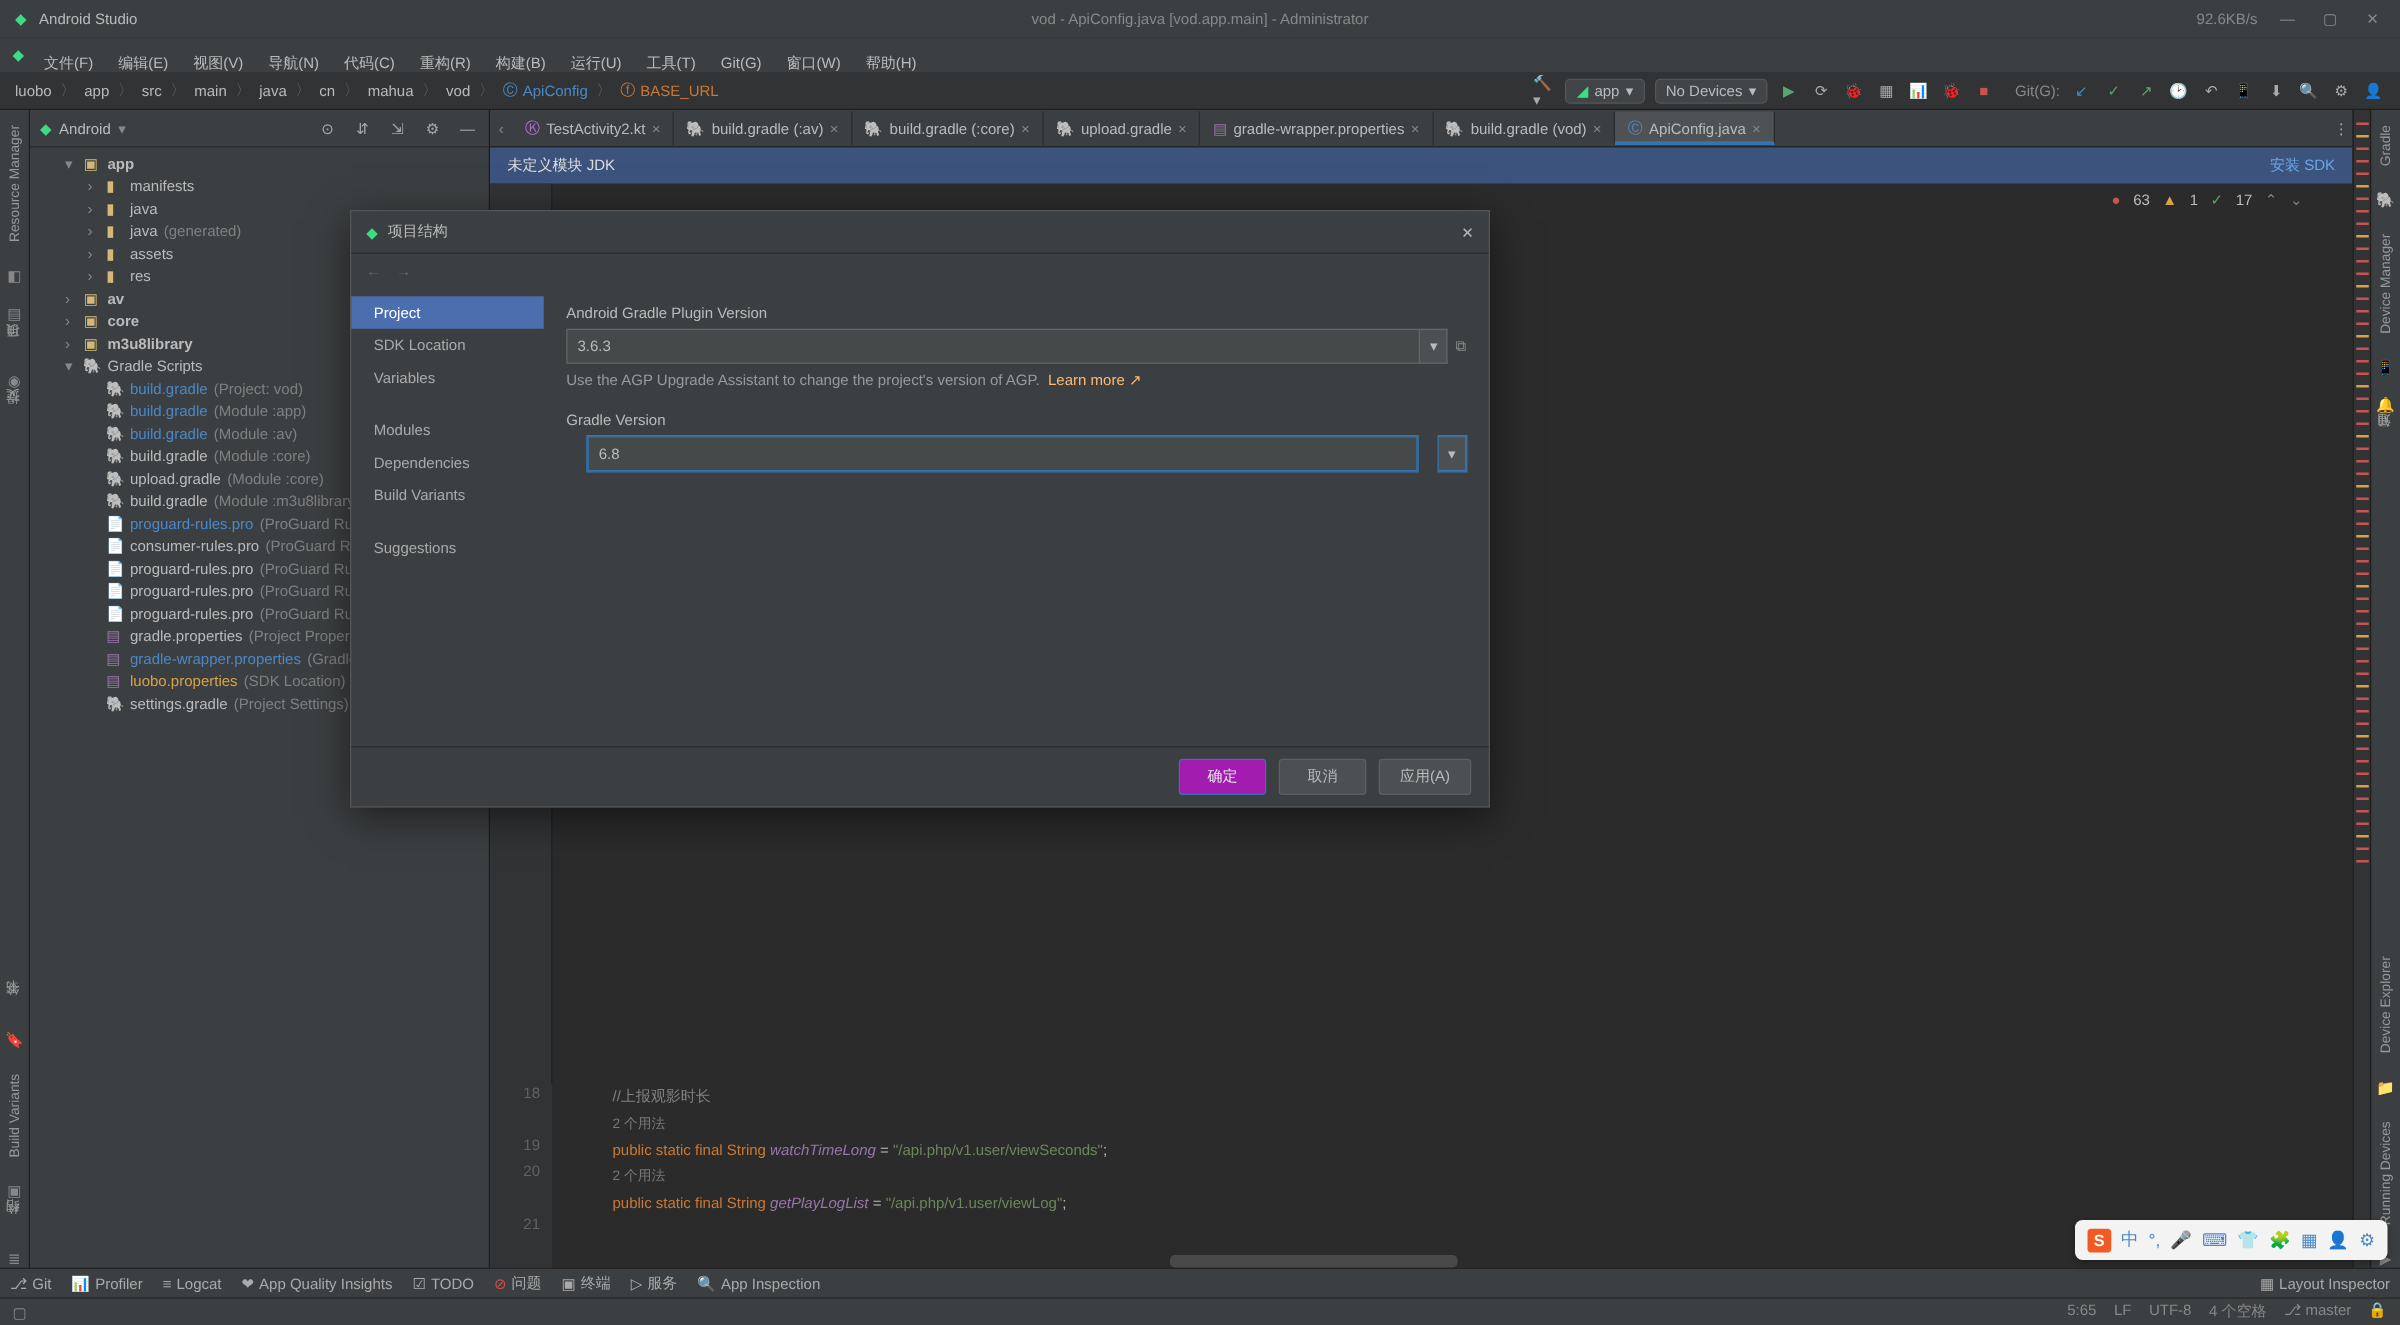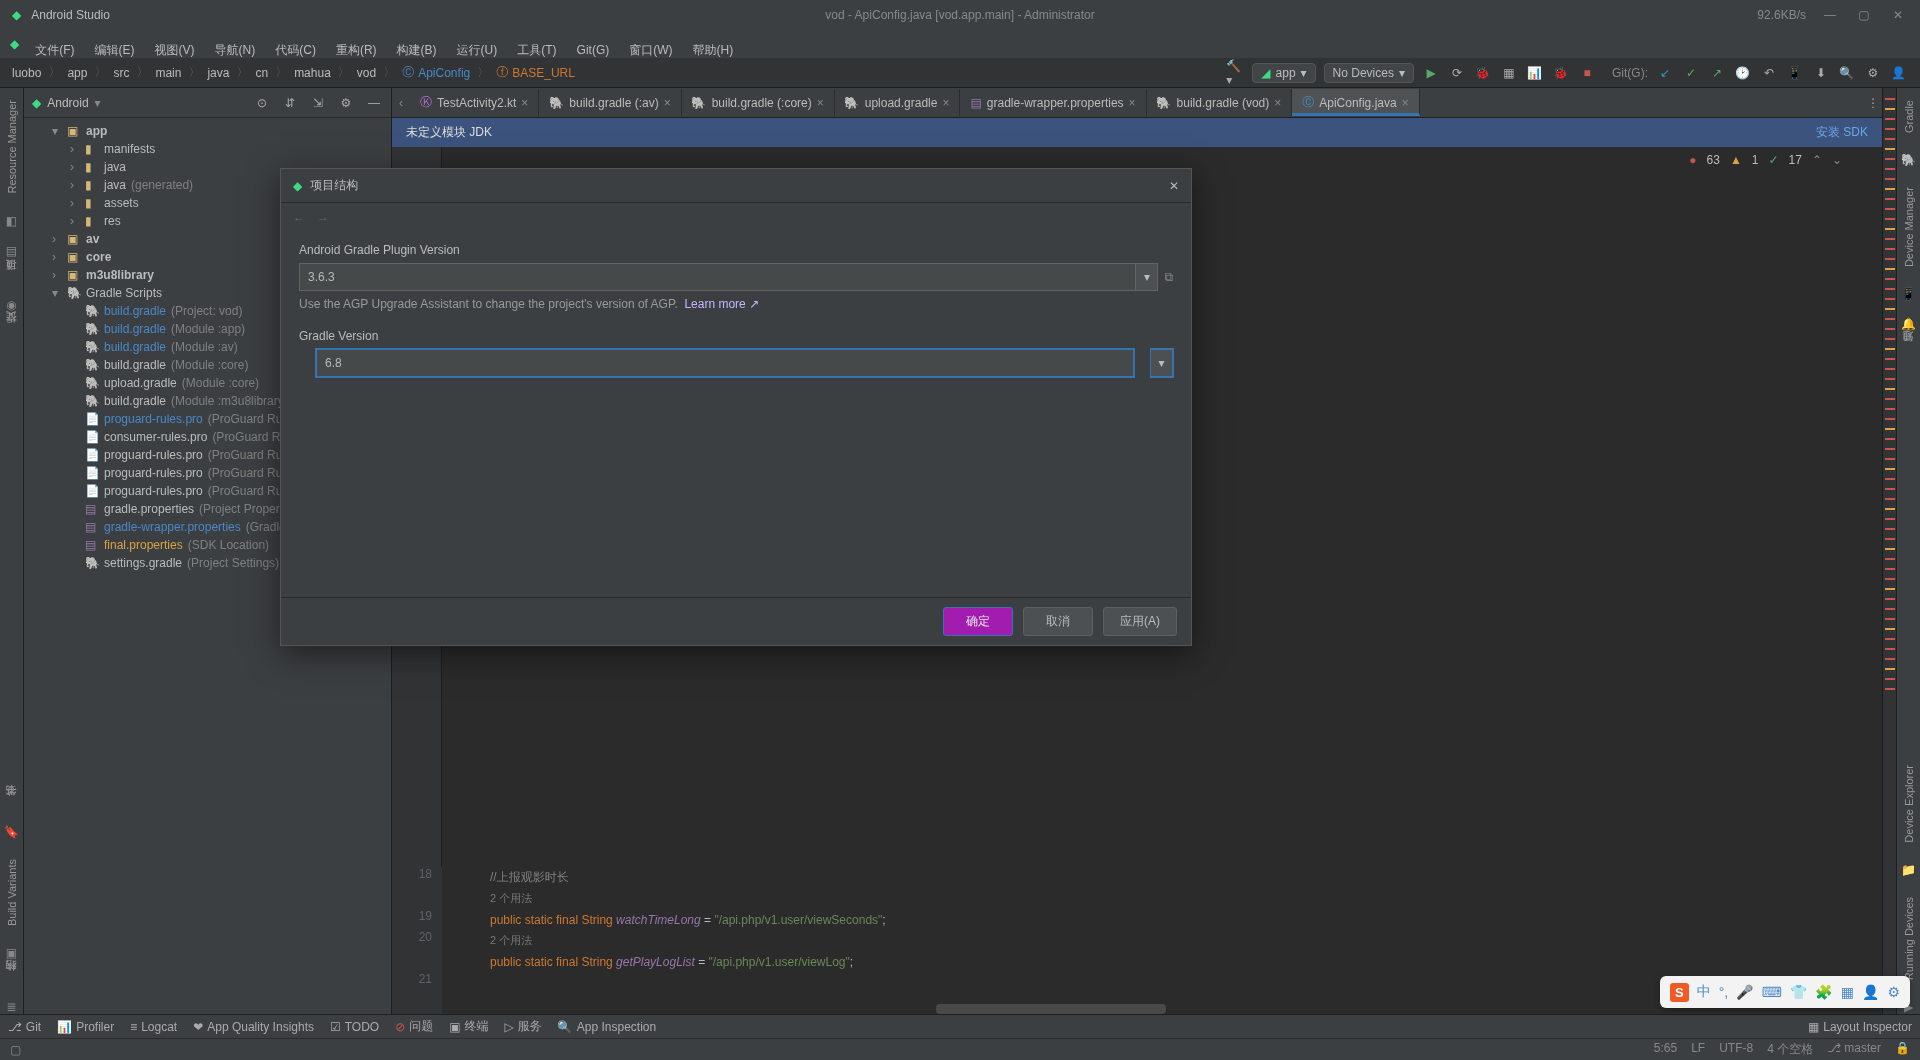--- a/index.html
+++ b/index.html
@@ -70,21 +70,21 @@
 .dlg-side .sitem.selected { background: #4b6eaf; color: #fff; }
 .dlg-side .gap { height: 16px; }
 .dlg-content { flex: 1; padding: 6px 18px; }
 .field-label { color: #bbb; margin-top: 6px; margin-bottom: 6px; }
 .combo { display: flex; align-items: center; }
 .combo input { flex: 1; background: #45494a; border: 1px solid #646464; color: #bbb; padding: 5px 8px; height: 28px; }
 .combo .dd { width: 22px; height: 28px; background: #4c5052; border: 1px solid #646464; border-left: none; display: flex; align-items: center; justify-content: center; color: #bbb; }
 .combo.focused input, .combo.focused .dd { border-color: #3574b0; box-shadow: 0 0 0 1px #3574b0; margin-left: 17px; }
 .copy-ic { margin-left: 6px; color: #888; cursor: pointer; }
 .help-text { color: #999; margin-top: 6px; }
-.help-text a { color: #c4b5fd; cursor: pointer; }
+.help-text a { color: #fdba74; cursor: pointer; }
 .dlg-footer { height: 48px; display: flex; justify-content: flex-end; align-items: center; gap: 10px; padding: 0 14px; border-top: 1px solid #2b2b2b; }
 .btn { min-width: 70px; padding: 5px 16px; border: 1px solid #5e6060; background: #4c5052; color: #bbb; border-radius: 3px; cursor: pointer; }
 .btn.primary { background: #a21caf; border-color: #3574b0; color: #e6e6e6; }
 .bottom-bar { height: 24px; background: #3c3f41; display: flex; align-items: center; padding: 0 8px; gap: 16px; border-top: 1px solid #1e1e1e; justify-content: space-between; }
 .bb-left { display: flex; gap: 16px; align-items: center; }
 .bb-item { display: flex; align-items: center; gap: 4px; cursor: pointer; color: #aaa; font-size: 11px; }
 .status-bar { height: 22px; background: #3c3f41; display: flex; align-items: center; justify-content: space-between; padding: 0 10px; border-top: 1px solid #2b2b2b; color: #888; font-size: 11px; }
 .sb-right { display: flex; gap: 14px; }
 .hscroll-thumb { position: absolute; bottom: 0; left: 544px; width: 230px; height: 10px; background: #5e5e5e; border-radius: 4px; opacity: 0.6; }
 .ime-bar { position: fixed; right: 10px; bottom: 52px; height: 32px; background: #f3f3f3; border-radius: 6px; display: flex; align-items: center; gap: 8px; padding: 0 10px; z-index: 50; box-shadow: 0 2px 6px rgba(0,0,0,0.3); }
@@ -274,21 +274,21 @@
         <div class="tree-item d2"><span class="chev"></span><span class="ficon prop-ic">▤</span> gradle.properties<span class="muted"> (Project Properties)</span></div>
         <div class="tree-item d2">
           <span class="chev"></span>
           <span class="ficon prop-ic">▤</span> 
           <span class="link-text">gradle-wrapper.properties</span>
           <span class="muted"> (Gradle Ve</span>
         </div>
         <div class="tree-item d2">
           <span class="chev"></span>
           <span class="ficon prop-ic">▤</span> 
-          <span style="color:#d9a343;">final.properties</span>
+          <span style="color:#d9a343;">luobo.properties</span>
           <span class="muted"> (SDK Location)</span>
         </div>
         <div class="tree-item d2"><span class="chev"></span><span class="ficon gradle-ic">🐘</span> settings.gradle<span class="muted"> (Project Settings)</span></div>
       </div>
   </div>
 
   <div class="main-area">
     <div class="editor">
       <div class="tabs">
         <span class="tbicon" style="padding:0 6px;color:#888;">‹</span>
@@ -538,20 +538,31 @@
         <span style="color:#3ddc84;">◆</span>
         <span>项目结构</span>
       </span>
     <span style="cursor:pointer;">✕</span>
   </div>
   <div class="dlg-nav">
     <span>←</span>
     <span>→</span>
   </div>
   <div class="dlg-body">
+    <div class="dlg-side" id="dlg-side">
+        <div class="sitem selected">Project</div>
+        <div class="sitem">SDK Location</div>
+        <div class="sitem">Variables</div>
+        <div class="gap"></div>
+        <div class="sitem">Modules</div>
+        <div class="sitem">Dependencies</div>
+        <div class="sitem">Build Variants</div>
+        <div class="gap"></div>
+        <div class="sitem">Suggestions</div>
+      </div>
     <div class="dlg-content">
       <div class="field-label">Android Gradle Plugin Version</div>
       <div class="combo">
         <input value="3.6.3" style="">
         <span class="dd">▾</span>
         <span class="copy-ic">⧉</span>
       </div>
       <div class="help-text">
         <span>Use the AGP Upgrade Assistant to change the project's version of AGP.</span>&nbsp;
         <a>

